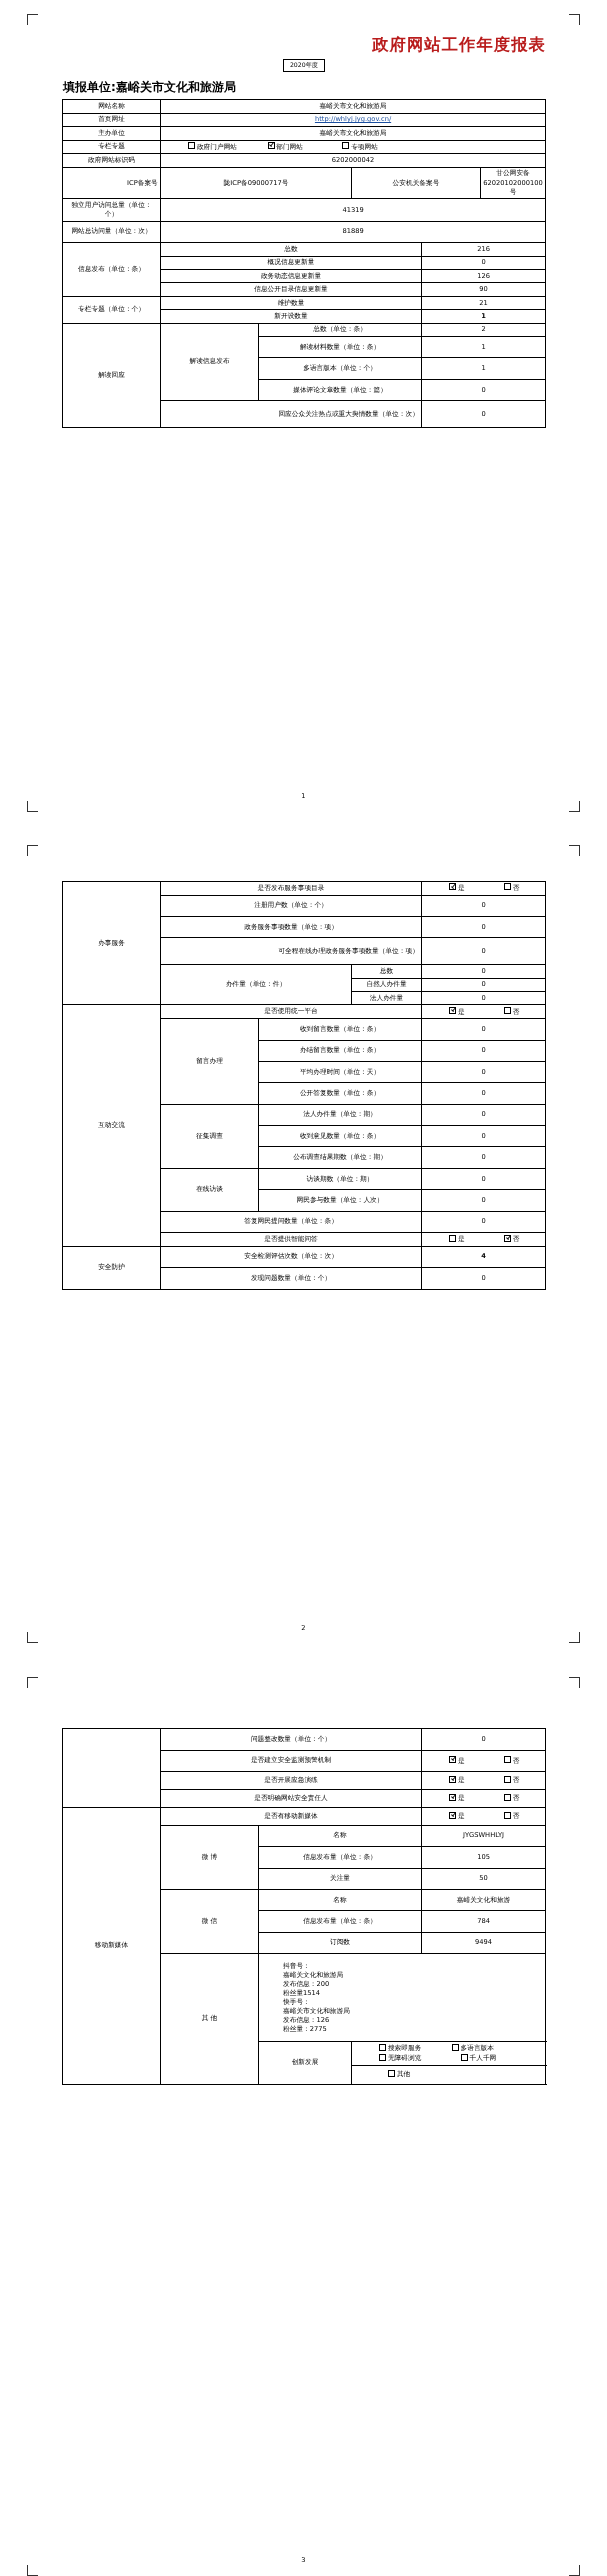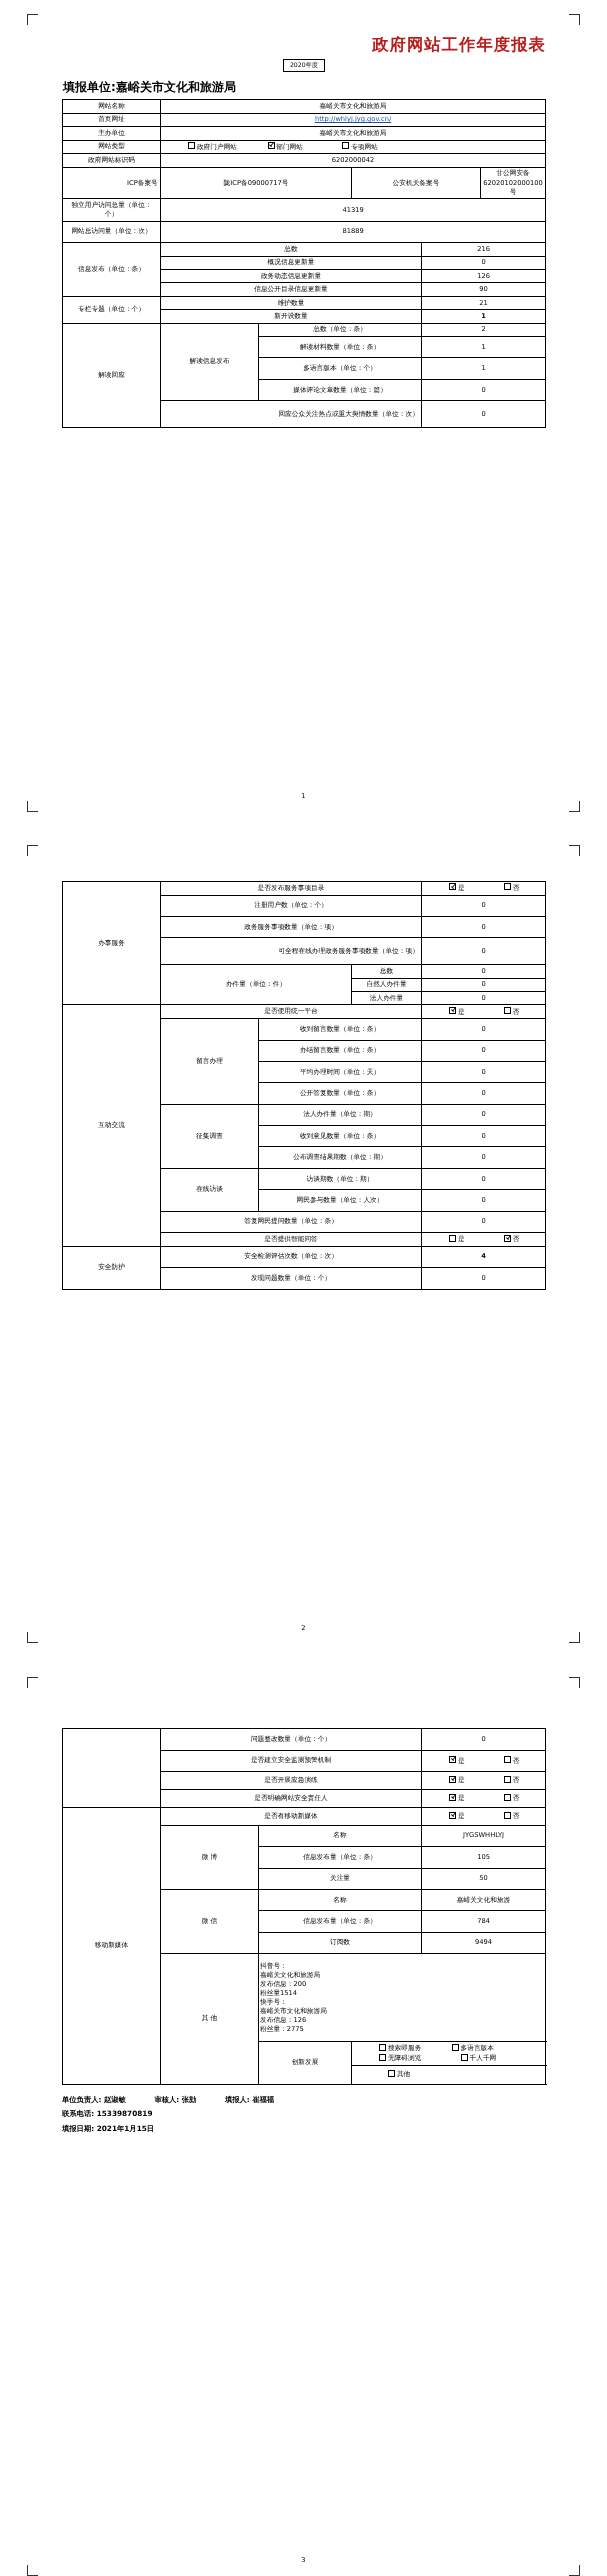--- a/index.html
+++ b/index.html
@@ -101,21 +101,21 @@
             <span class="link">http://whlyj.jyg.gov.cn/</span>
           </td>
         </tr>
 
         <tr>
           <td class="c">主办单位</td>
           <td class="c" colspan="5">嘉峪关市文化和旅游局</td>
         </tr>
 
         <tr>
-          <td class="c">网站类型</td>
+          <td class="c">专栏专题</td>
           <td class="l chk" colspan="5">
             <span class="opt">
               <span class="cbox"></span><span>政府门户网站</span>
             </span>
             <span class="opt">
               <span class="cbox checked"></span><span>部门网站</span>
             </span>
             <span class="opt last">
               <span class="cbox"></span><span>专项网站</span>
             </span>
@@ -431,21 +431,21 @@
           <td class="c h-md" colspan="2">信息发布量（单位：条）</td>
           <td class="c" colspan="2">784</td>
         </tr>
         <tr>
           <td class="c h-md" colspan="2">订阅数</td>
           <td class="c" colspan="2">9494</td>
         </tr>
 
         <tr>
           <td class="c" rowspan="4">其 他</td>
-          <td class="l" colspan="4" style="height:84px;white-space:pre-line;padding-left:1px;">抖音号：
+          <td class="l" colspan="4" style="height:84px;white-space:pre-line;padding-left:24px;">抖音号：
 嘉峪关文化和旅游局
 发布信息：200
 粉丝量1514
 快手号：
 嘉峪关市文化和旅游局
 发布信息：126
 粉丝量：2775</td>
         </tr>
 
         <tr>
@@ -468,27 +468,18 @@
         <tr>
           <td class="l chk" colspan="5" style="height:14.6px;">
             <span class="opt last">
               <span class="cbox"></span><span>其他</span>
             </span>
           </td>
         </tr>
       </tbody>
         </table>
 
-      <div class="footer-lines">
-        <div>
-          <span class="seg">单位负责人: 赵淑敏</span>
-          <span class="seg">审核人: 张勍</span>
-          <span class="seg">填报人: 崔福福</span>
-        </div>
-        <div>联系电话: 15339870819</div>
-        <div>填报日期: 2021年1月15日</div>
-      </div>
     </div>
     <div class="pagenum">3</div>
   </div>
 
 </div>
 
 
 </body></html>

